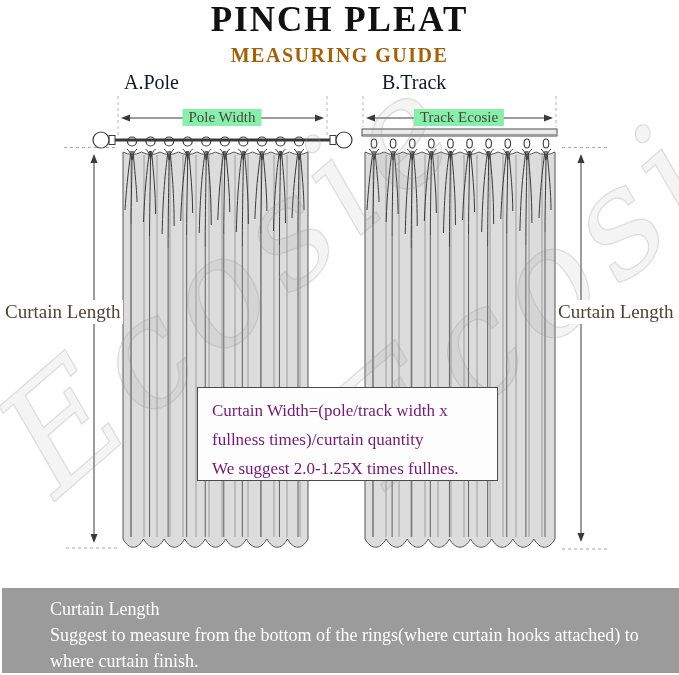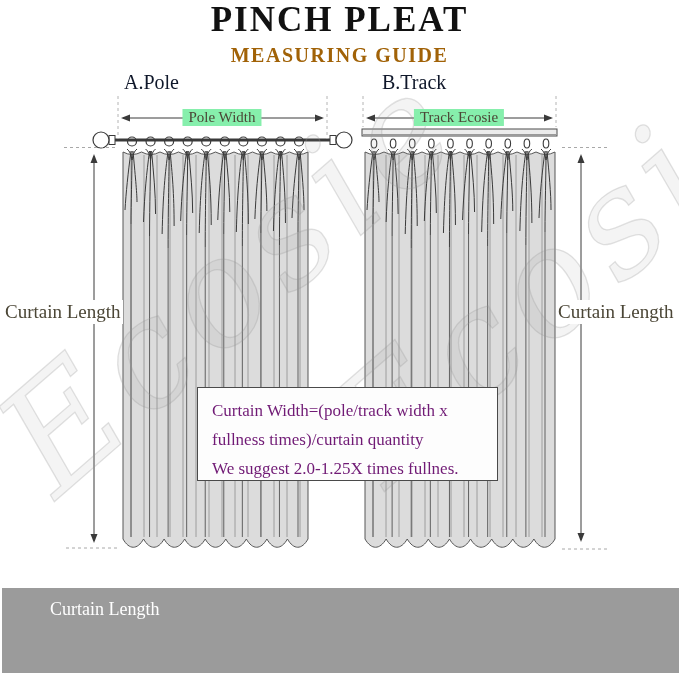--- a/index.html
+++ b/index.html
@@ -318,15 +318,16 @@
   <div class="watermark wm-2">Ecosie</div>
 
   <div class="formula-box">
     <div class="fline">Curtain Width=(pole/track width x</div>
     <div class="fline">fullness times)/curtain quantity</div>
     <div class="fline">We suggest 2.0-1.25X times fullnes.</div>
   </div>
 
   <div class="footer">
     <div class="f-heading">Curtain Length</div>
+    <div class="f-body">Suggest to measure from the bottom of the rings(where curtain hooks attached) to where curtain finish.</div>
   </div>
 
 </div>
 
 </body></html>

